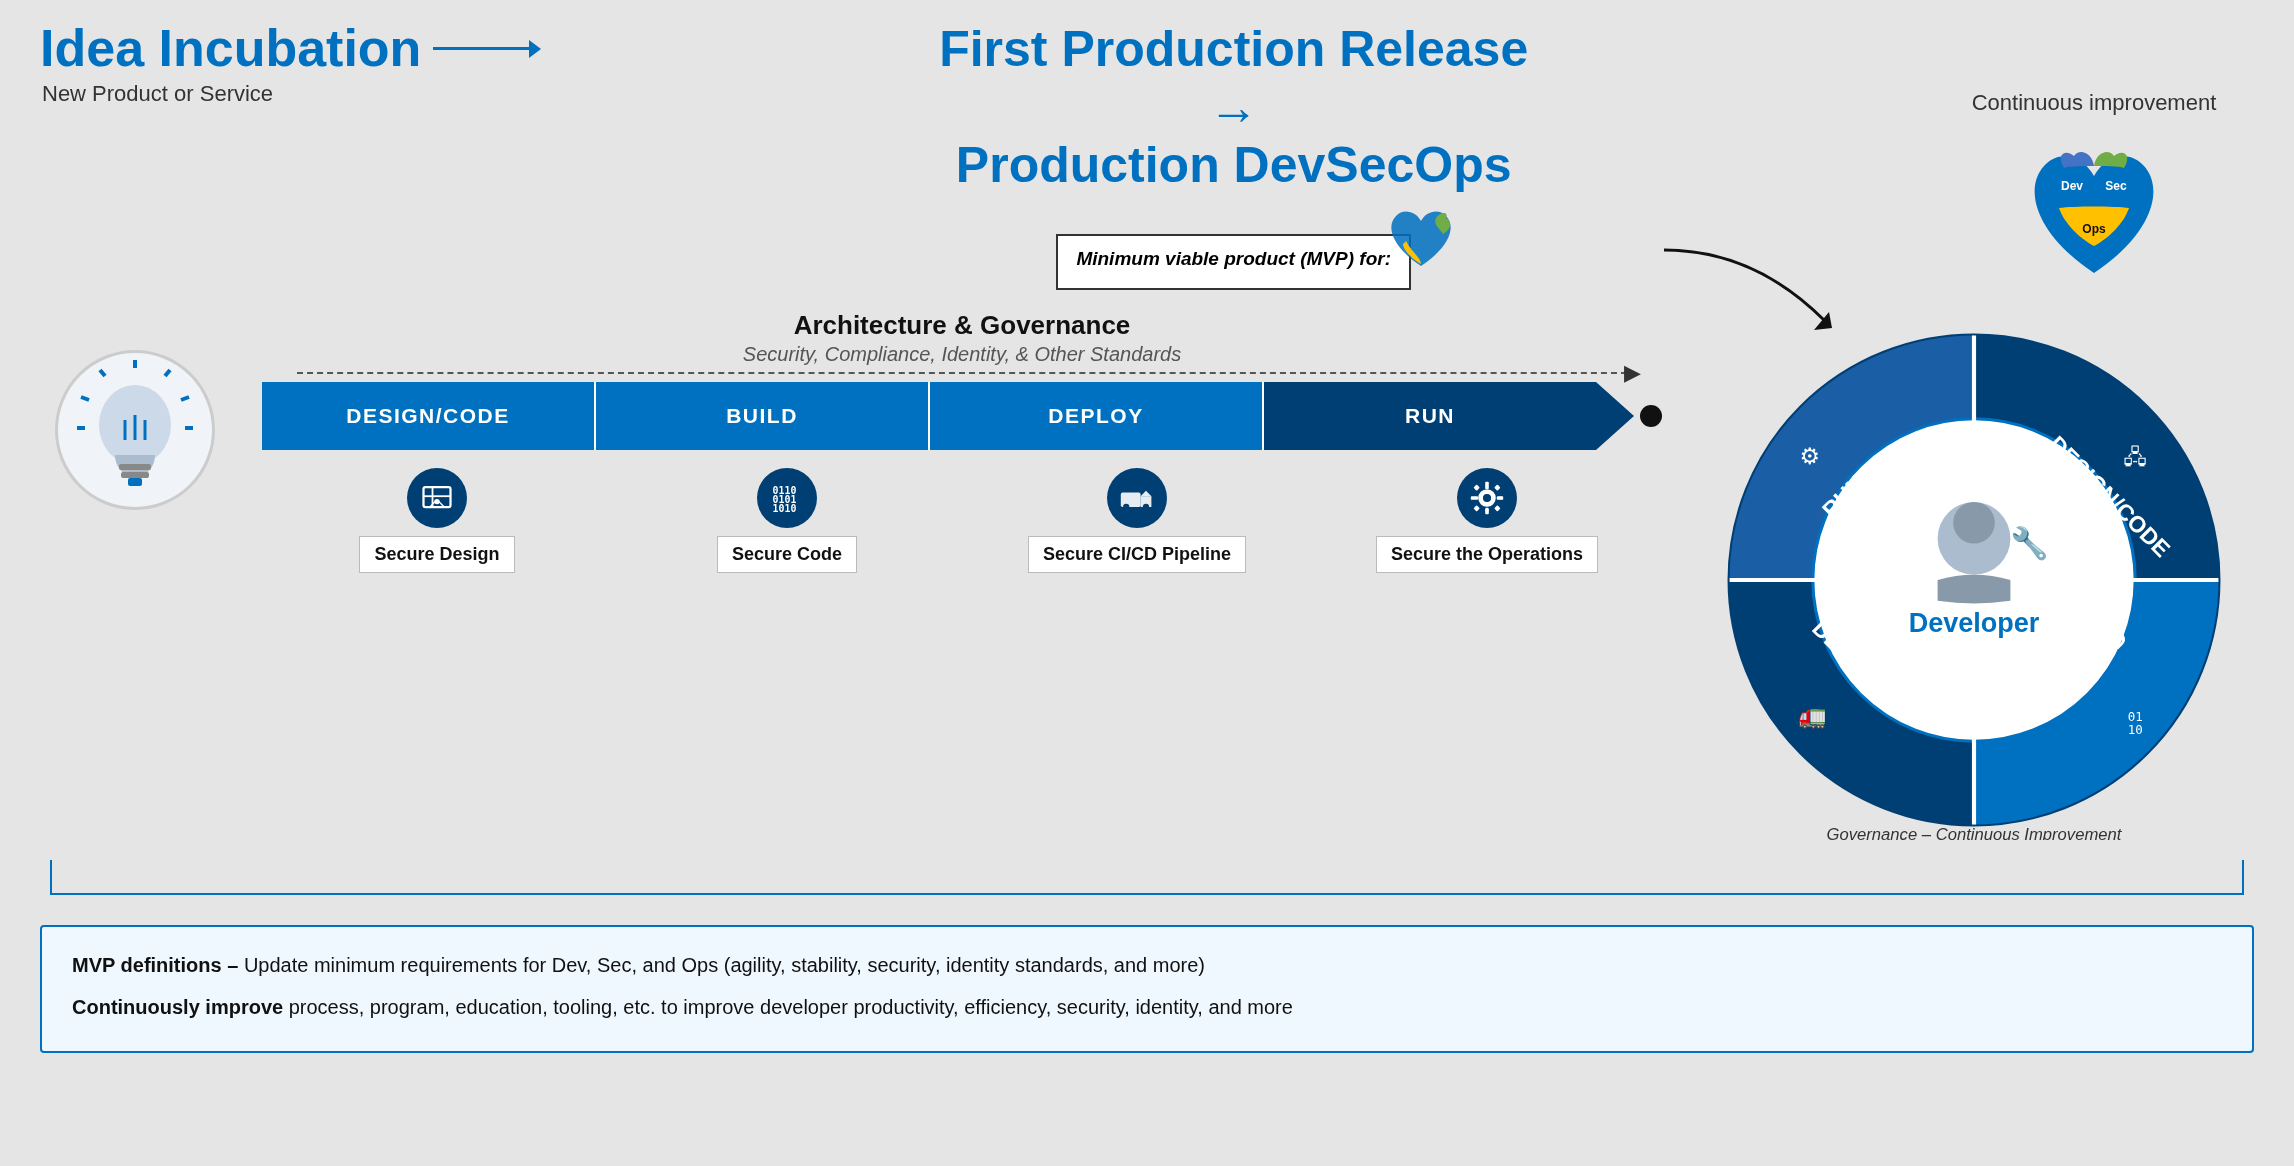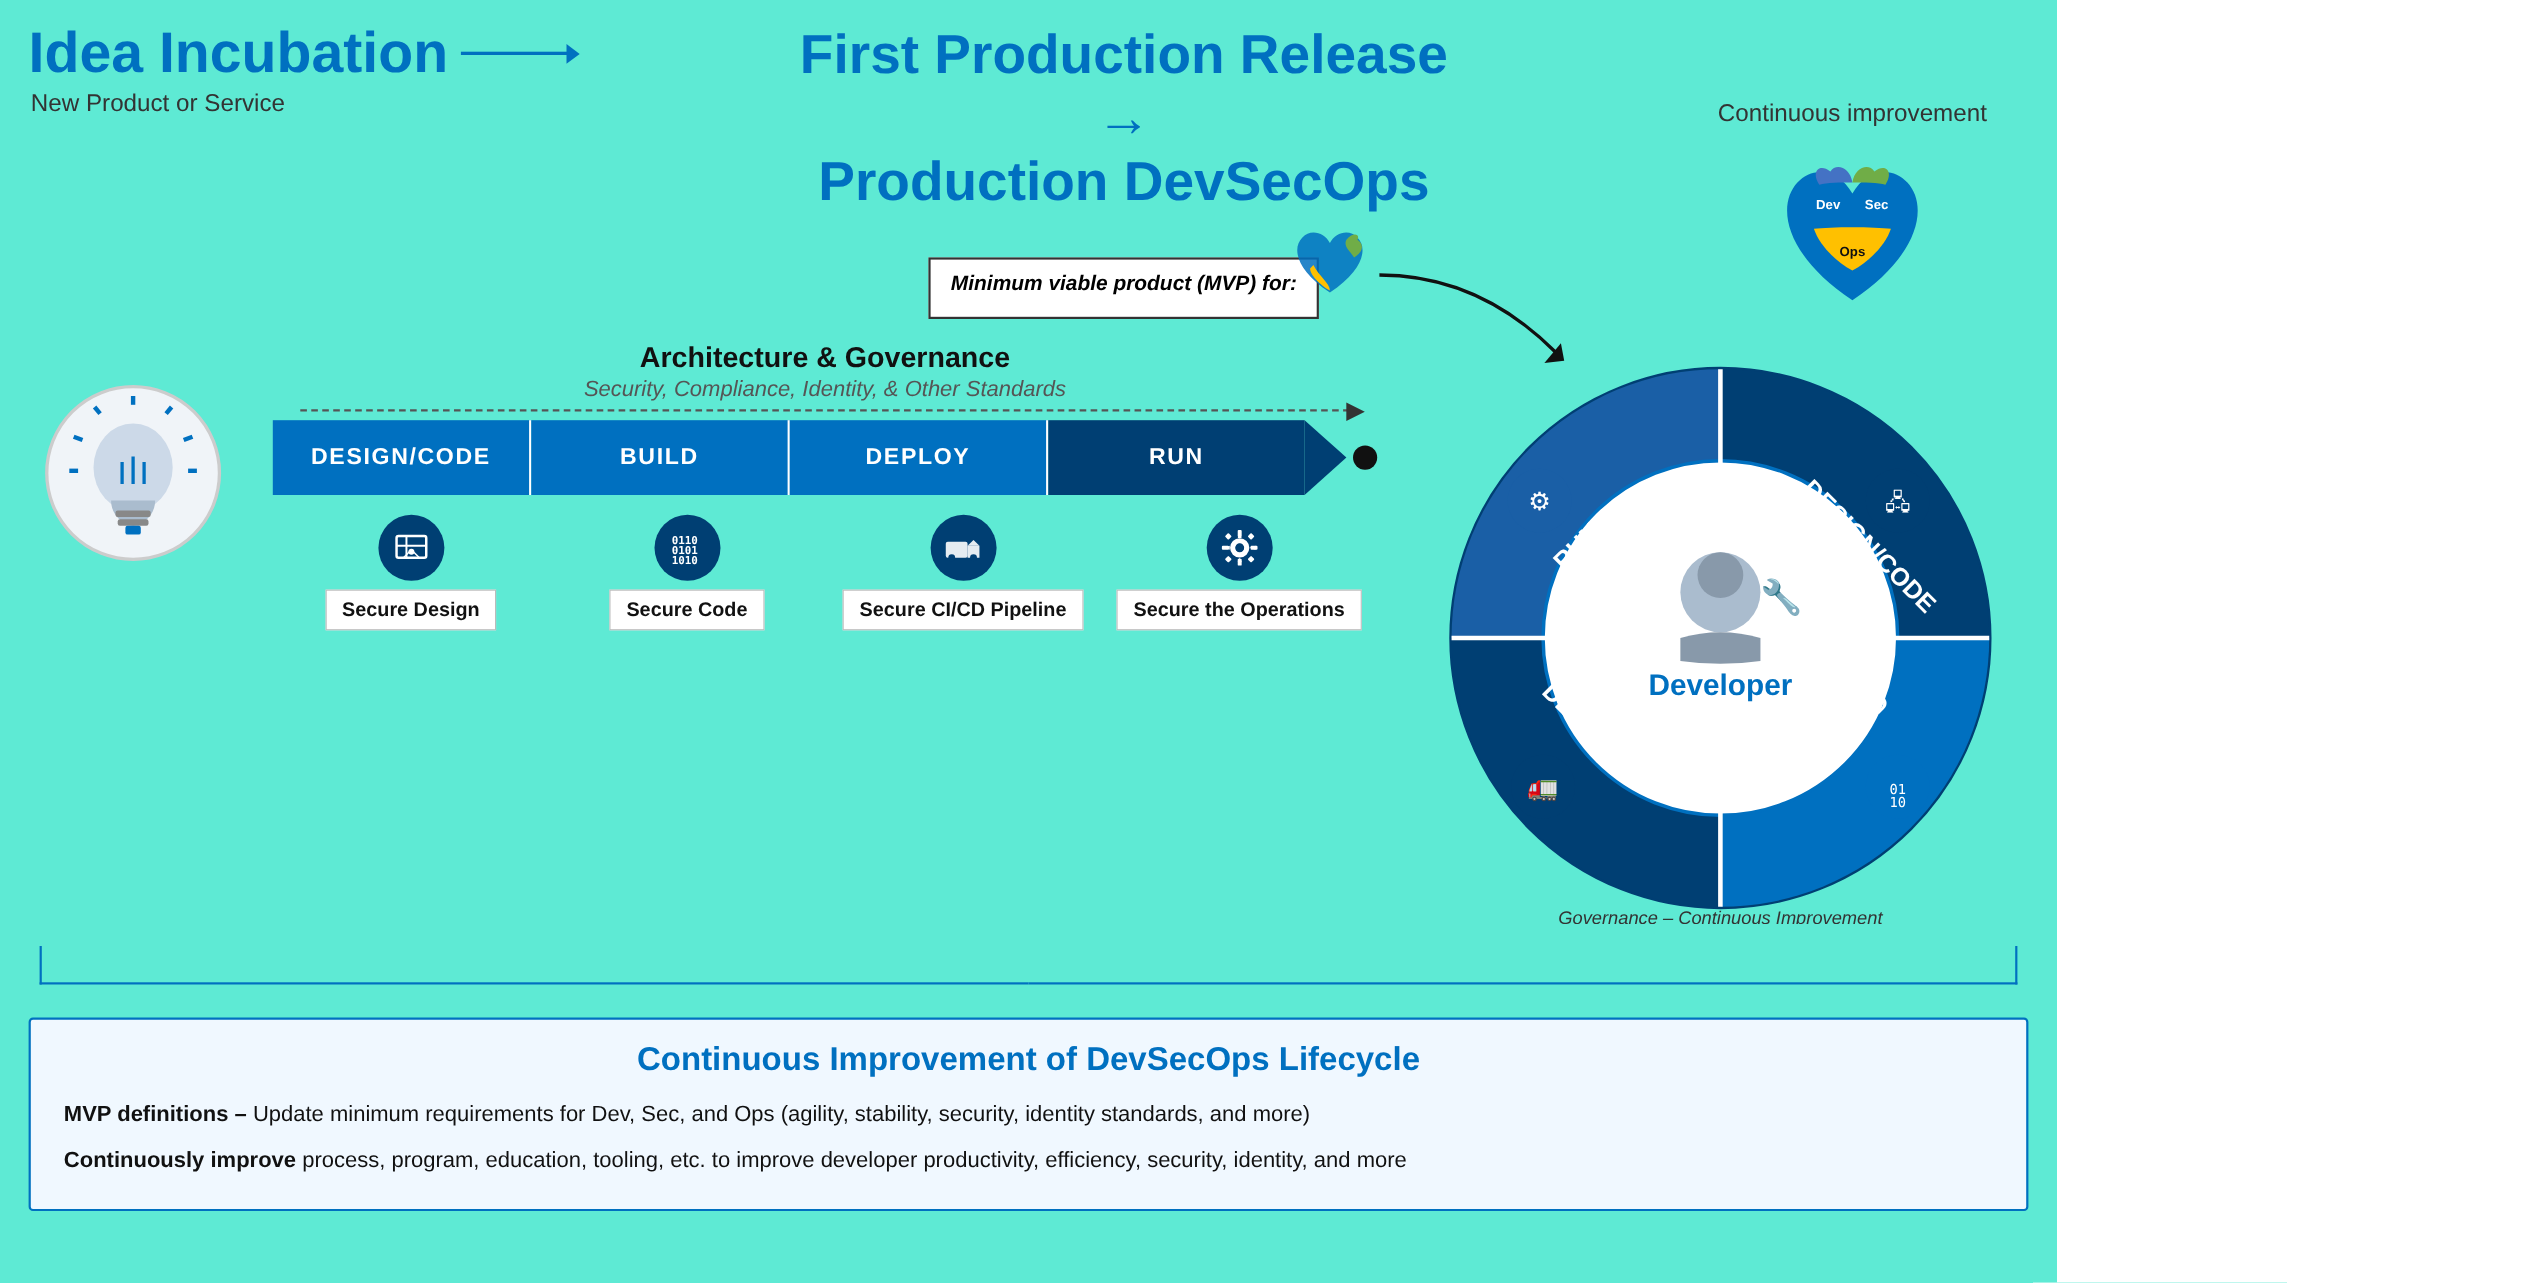--- a/index.html
+++ b/index.html
@@ -4,24 +4,24 @@
   <style>
     * { box-sizing: border-box; margin: 0; padding: 0; }
     body {
       font-family: 'Segoe UI', Arial, sans-serif;
       background: #fff;
       width: 2294px;
       min-height: 1166px;
       overflow: hidden;
     }
     .main-container {
-      width: 1870px;
+      width: 2294px;
       min-height: 1166px;
-      background: #5eead4;
-      padding: 20px 26px;
+      background: #e5e5e5;
+      padding: 20px 40px;
       position: relative;
     }
 
     .mvp-box {
       border: 2px solid #333;
       background: #fff;
       padding: 12px 18px;
       margin-top: 28px;
       text-align: right;
       font-size: 18px;
@@ -422,21 +422,20 @@
 
     </div>
   </div>
 
   <div style="display:flex;align-items:flex-end;margin-top:10px;margin-left:10px;margin-right:10px;height:35px;">
     <div style="flex:1;border-left:2.5px solid #0070c0;border-bottom:2.5px solid #0070c0;height:35px;"></div>
     <div style="flex:1;border-right:2.5px solid #0070c0;border-bottom:2.5px solid #0070c0;height:35px;"></div>
   </div>
 
   <div class="bottom-section">
-    <div class="bottom-title">Continuous Improvement of DevSecOps Lifecycle</div>
     <div class="bottom-items">
       <p>
         <span style="font-weight:900;">MVP definitions –</span>
         <span> Update minimum requirements for Dev, Sec, and Ops (agility, stability, security, identity standards, and more)</span>
       </p>
       <p>
         <span style="font-weight:900;">Continuously improve</span>
         <span> process, program, education, tooling, etc. to improve developer productivity, efficiency, security, identity, and more</span>
       </p>
     </div>

